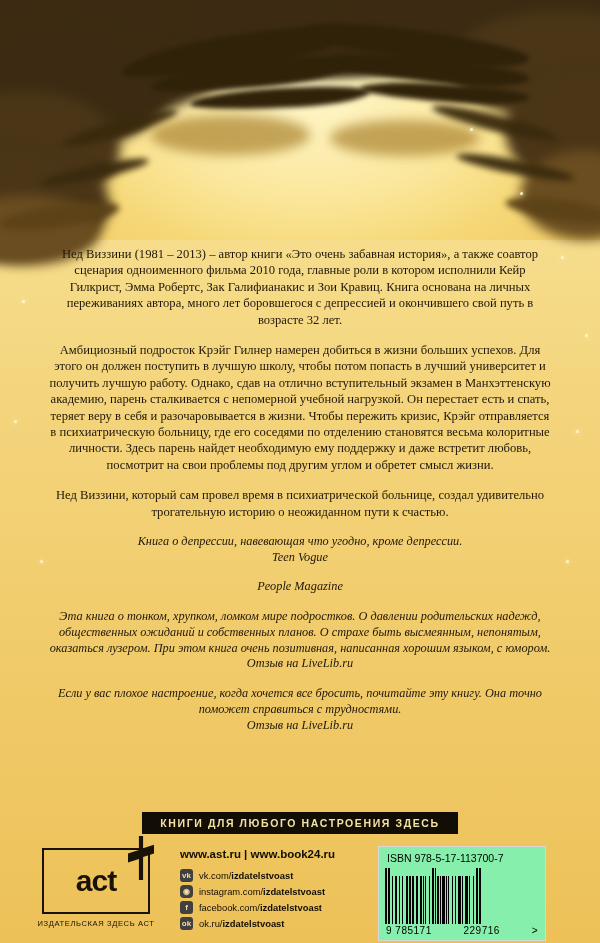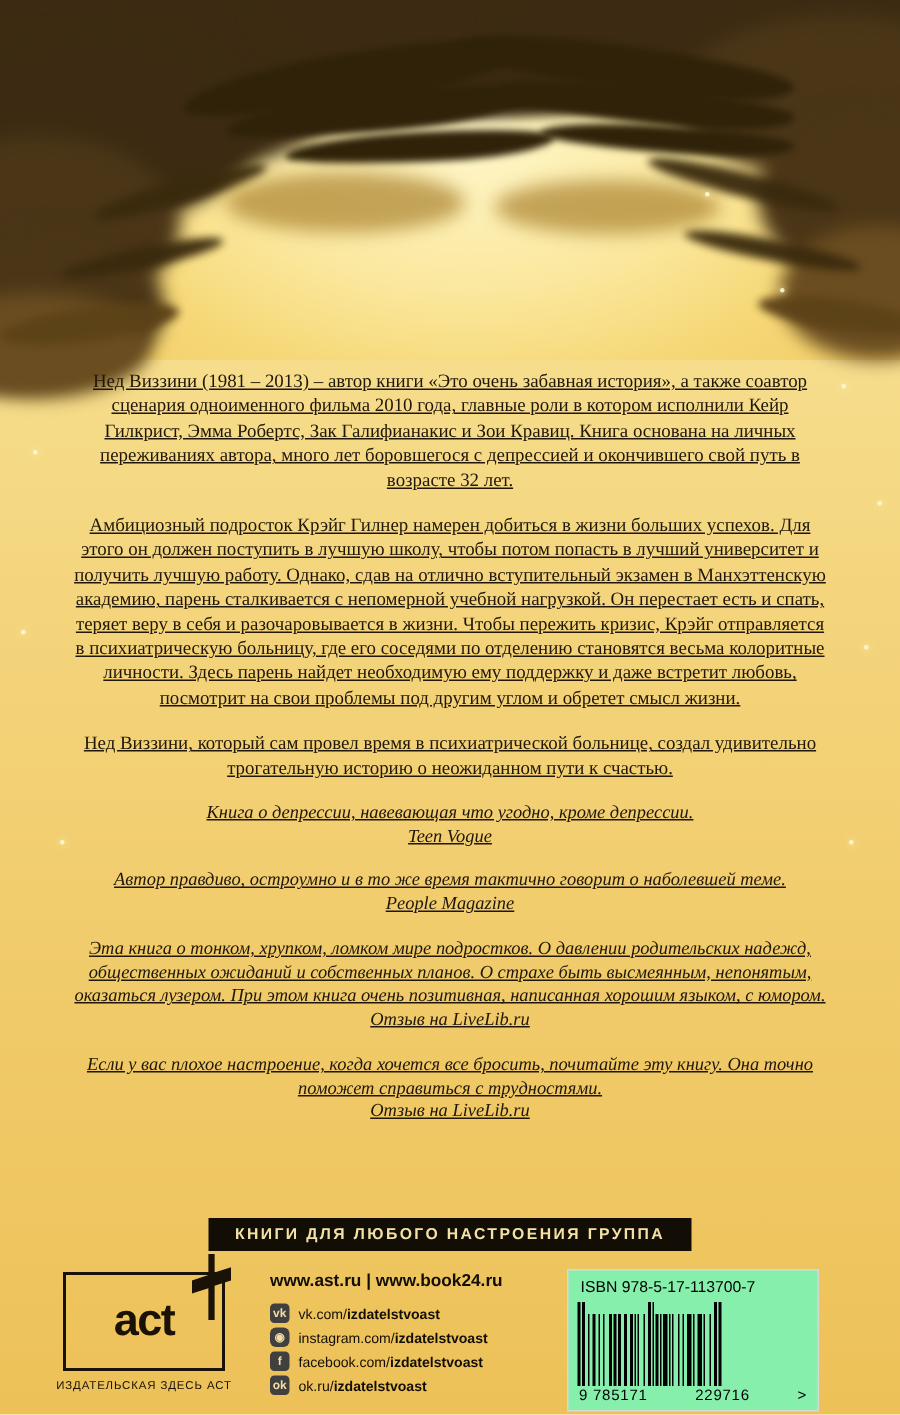--- a/index.html
+++ b/index.html
@@ -80,21 +80,20 @@
 
   
   .content {
     position: absolute;
     left: 0; top: 246px;
     width: 600px;
     padding: 0 48px;
     box-sizing: border-box;
     text-align: center;
     color: #20170a;
-    text-decoration: underline;
   }
   p { margin: 0 0 13px 0; }
   .para {
     font-size: 12.6px;
     line-height: 16.4px;
     text-align: center;
   }
   .quote {
     font-style: italic;
     font-size: 12.3px;
@@ -307,38 +306,37 @@
     <p class="para blk">Амбициозный подросток Крэйг Гилнер намерен добиться в жизни больших успехов. Для этого он должен поступить в лучшую школу, чтобы потом попасть в лучший университет и получить лучшую работу. Однако, сдав на отлично вступительный экзамен в Манхэттенскую академию, парень сталкивается с непомерной учебной нагрузкой. Он перестает есть и спать, теряет веру в себя и разочаровывается в жизни. Чтобы пережить кризис, Крэйг отправляется в психиатрическую больницу, где его соседями по отделению становятся весьма колоритные личности. Здесь парень найдет необходимую ему поддержку и даже встретит любовь, посмотрит на свои проблемы под другим углом и обретет смысл жизни.</p>
 
     <p class="para blk">Нед Виззини, который сам провел время в психиатрической больнице, создал удивительно трогательную историю о неожиданном пути к счастью.</p>
 
     <div>
       <p class="quote">Книга о депрессии, навевающая что угодно, кроме депрессии.</p>
       <p class="src">Teen Vogue</p>
     </div>
 
     <div>
-      <p class="quote">Автор правдиво, остроумно и в то же время тактично говорит о наболевшей теме.</p>
       <p class="src">People Magazine</p>
     </div>
 
     <div>
       <p class="quote">Эта книга о тонком, хрупком, ломком мире подростков. О давлении родительских надежд, общественных ожиданий и собственных планов. О страхе быть высмеянным, непонятым, оказаться лузером. При этом книга очень позитивная, написанная хорошим языком, с юмором.</p>
       <p class="src">Отзыв на LiveLib.ru</p>
     </div>
 
     <div>
       <p class="quote">Если у вас плохое настроение, когда хочется все бросить, почитайте эту книгу. Она точно поможет справиться с трудностями.</p>
       <p class="src">Отзыв на LiveLib.ru</p>
     </div>
 
   </div>
 
   <div class="tagline">
-    <span class="bar">КНИГИ ДЛЯ ЛЮБОГО НАСТРОЕНИЯ ГРУППА</span>
+    <span class="bar">КНИГИ ДЛЯ ЛЮБОГО НАСТРОЕНИЯ ЗДЕСЬ</span>
   </div>
 
   <div class="footer">
 
     <div class="logo-wrap">
       <div class="logo-box">
         <div class="logo-text">act</div>
         <div class="logo-mark"></div>
       </div>
       <div class="logo-caption">ИЗДАТЕЛЬСКАЯ ЗДЕСЬ АСТ</div>

